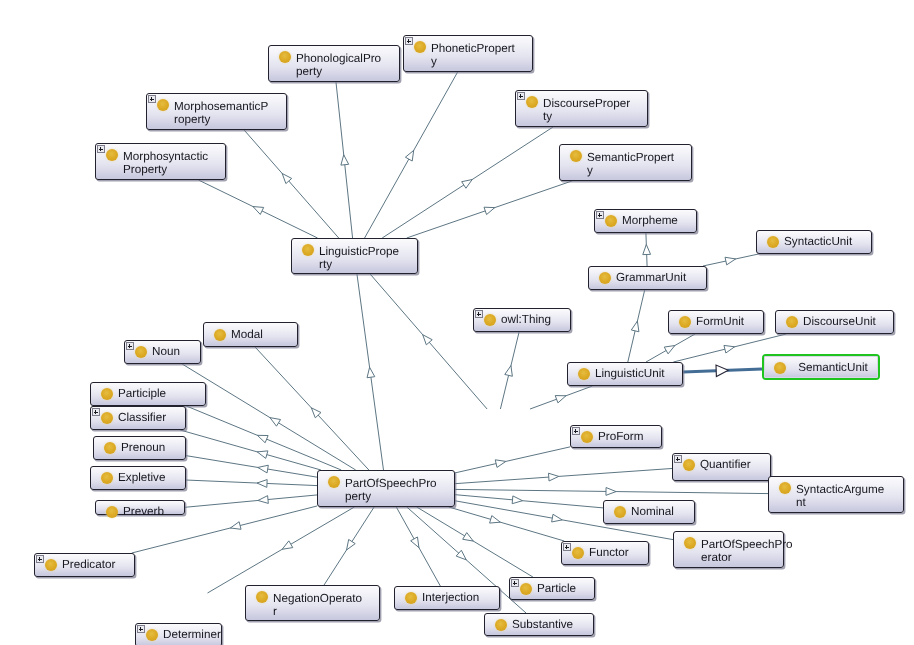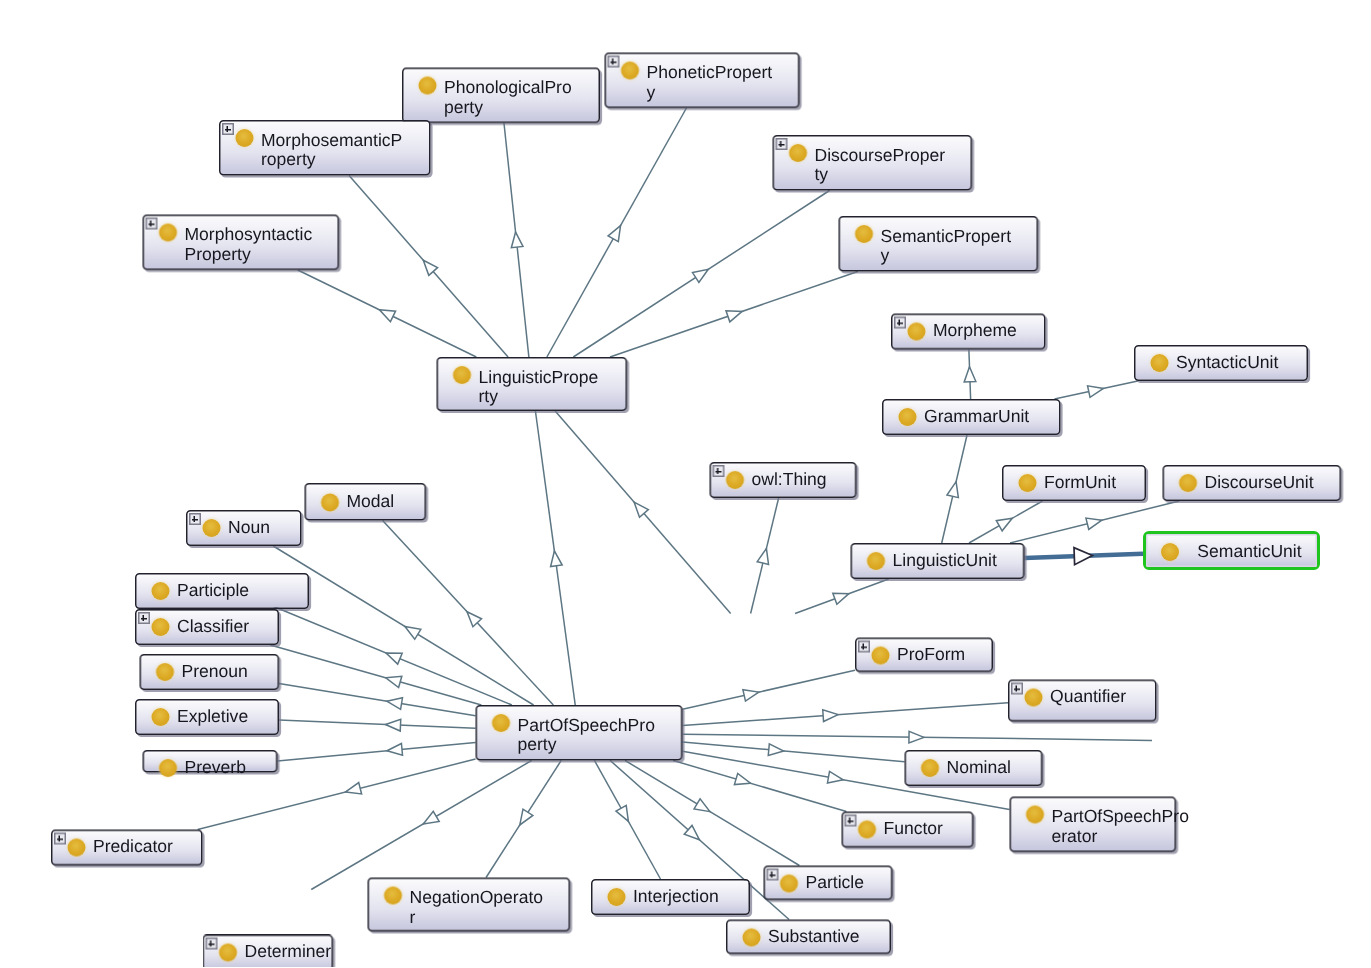--- a/index.html
+++ b/index.html
@@ -185,21 +185,21 @@
       <span class="plus">
         <i class="h"></i>
         <i class="v"></i>
       </span>
       <span class="bullet" style="top:5px"></span>
       <span class="lbl" style="top:5.6px">
         <span class="l1">PhoneticPropert</span>
         <span class="l2">y</span>
       </span>
     </div>
-  <div class="node" style="left:146px;top:80px;width:141px;height:37px">
+  <div class="node" style="left:146px;top:93px;width:141px;height:37px">
       <span class="plus">
         <i class="h"></i>
         <i class="v"></i>
       </span>
       <span class="bullet" style="top:5px"></span>
       <span class="lbl" style="top:5.6px">
         <span class="l1">MorphosemanticP</span>
         <span class="l2">roperty</span>
       </span>
     </div>
@@ -276,21 +276,21 @@
       <span class="lbl" style="line-height:22px">
         <span class="l1">FormUnit</span>
       </span>
     </div>
   <div class="node" style="left:775px;top:310px;width:119px;height:24px">
       <span class="bullet" style="top:5.0px"></span>
       <span class="lbl" style="line-height:22px">
         <span class="l1">DiscourseUnit</span>
       </span>
     </div>
-  <div class="node" style="left:203px;top:322px;width:81px;height:25px">
+  <div class="node" style="left:203px;top:322px;width:95px;height:25px">
       <span class="bullet" style="top:5.5px"></span>
       <span class="lbl" style="line-height:23px">
         <span class="l1">Modal</span>
       </span>
     </div>
   <div class="node" style="left:124px;top:340px;width:77px;height:24px">
       <span class="plus">
         <i class="h"></i>
         <i class="v"></i>
       </span>
@@ -353,20 +353,27 @@
       <span class="lbl" style="line-height:22px">
         <span class="l1">Quantifier</span>
       </span>
     </div>
   <div class="node" style="left:90px;top:466px;width:96px;height:24px">
       <span class="bullet" style="top:5.0px"></span>
       <span class="lbl" style="line-height:22px">
         <span class="l1">Expletive</span>
       </span>
     </div>
+  <div class="node" style="left:768px;top:476px;width:136px;height:37px">
+      <span class="bullet" style="top:5px"></span>
+      <span class="lbl" style="top:5.6px">
+        <span class="l1">SyntacticArgume</span>
+        <span class="l2">nt</span>
+      </span>
+    </div>
   <div class="node" style="left:317px;top:470px;width:138px;height:37px">
       <span class="bullet" style="top:5px"></span>
       <span class="lbl" style="top:5.6px">
         <span class="l1">PartOfSpeechPro</span>
         <span class="l2">perty</span>
       </span>
     </div>
   <div class="node" style="left:603px;top:500px;width:92px;height:24px">
       <span class="bullet" style="top:5.0px"></span>
       <span class="lbl" style="line-height:22px">

